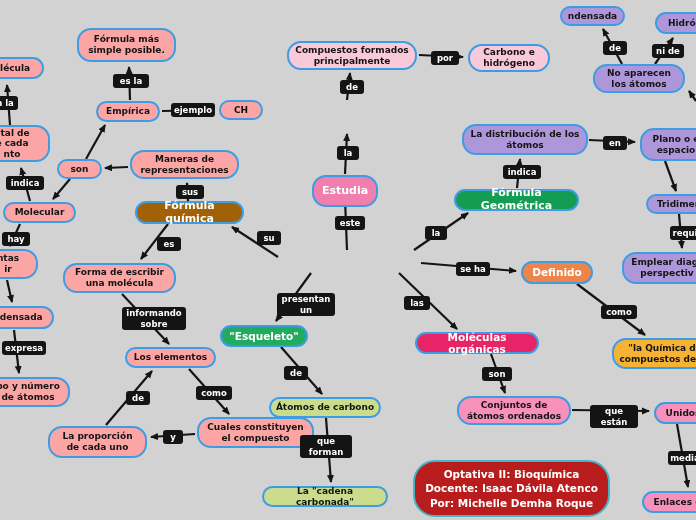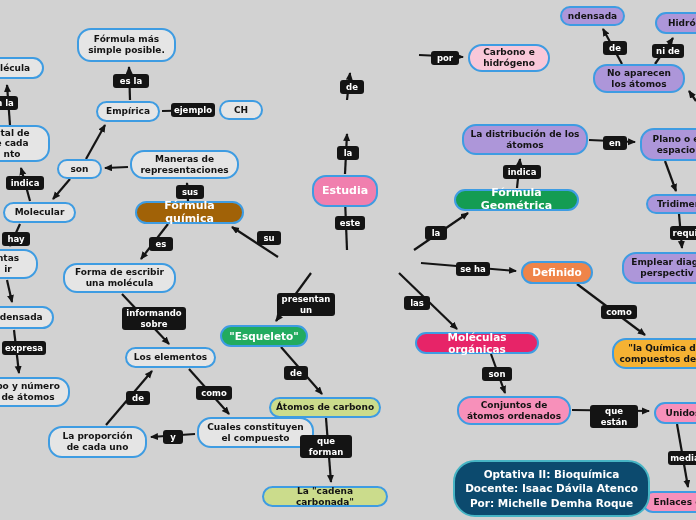--- a/index.html
+++ b/index.html
@@ -21,34 +21,34 @@
     color:#141414;
     font-weight:bold;
     font-size:9px;
     line-height:1.18;
     display:flex;align-items:center;justify-content:center;
     text-align:center;
     white-space:pre-line;
     padding:1px 4px;
     z-index:2;
   }
-  .lb{background:#e5e5e5;}
+  .lb{background:#fca5a5;}
   .blue{background:#a16207;color:#fff;font-size:11px;}
   .navy{background:#1a3f7d;color:#fff;font-size:12px;border-color:#5aa7e8;border-radius:13px;}
   .hotpink{background:#f07fae;color:#fff;font-size:11px;}
   .lpink{background:#f9c8d9;}
   .purple{background:#ad96d9;}
   .green{background:#149c52;color:#fff;font-size:11px;}
   .green2{background:#22ab5f;color:#fff;font-size:10.5px;}
   .orange{background:#ef8449;color:#fff;font-size:10.5px;}
   .amber{background:#f6b233;}
   .crimson{background:#e72468;color:#fff;font-size:10.5px;}
   .pink{background:#f790ba;}
   .yg{background:#cbdc8c;}
-  .teal{background:#0c4a6e;color:#fff;font-size:10.5px;border-color:#46b4c4;border-radius:22px;line-height:1.35;margin-left:40px;}
+  .teal{background:#b91c1c;color:#fff;font-size:10.5px;border-color:#46b4c4;border-radius:22px;line-height:1.35;}
   .elabel{
     position:absolute;
     box-sizing:border-box;
     background:#141414;
     color:#fff;
     font-weight:bold;
     font-size:8.5px;
     line-height:1.25;
     border-radius:3px;
     display:flex;align-items:center;justify-content:center;
@@ -131,20 +131,22 @@
   <div class="node blue" style="left:135px;top:201px;width:109px;height:23px">Fórmula química</div>
   <div class="node lb" style="left:63px;top:263px;width:113px;height:30px">Forma de escribir
 una molécula</div>
   <div class="node lb" style="left:125px;top:347px;width:91px;height:21px">Los elementos</div>
   <div class="node lb" style="left:48px;top:426px;width:99px;height:32px">La proporción
 de cada uno</div>
   <div class="node lb" style="left:197px;top:417px;width:117px;height:31px">Cuales constituyen
 el compuesto</div>
 
   <div class="node hotpink" style="left:312px;top:175px;width:66px;height:32px">Estudia</div>
+  <div class="node lpink" style="left:287px;top:41px;width:130px;height:29px">Compuestos formados
+principalmente</div>
   <div class="node lpink" style="left:468px;top:44px;width:82px;height:28px">Carbono e
 hidrógeno</div>
   <div class="node purple" style="left:560px;top:6px;width:65px;height:20px">ndensada</div>
   <div class="node purple" style="left:655px;top:12px;width:60px;height:22px">Hidróg</div>
   <div class="node purple" style="left:593px;top:64px;width:92px;height:29px">No aparecen
 los átomos</div>
 
   <div class="node purple" style="left:462px;top:124px;width:126px;height:31px">La distribución de los
 átomos</div>
   <div class="node purple" style="left:640px;top:128px;width:72px;height:33px">Plano o e
@@ -169,21 +171,21 @@
 Docente: Isaac Dávila Atenco
 Por: Michelle Demha Roque</div>
 
   <div class="elabel" style="left:113px;top:74px;width:36px">es la</div>
   <div class="elabel" style="left:171px;top:103px;width:44px">ejemplo</div>
   <div class="elabel" style="left:-8px;top:96px;width:26px">n la</div>
   <div class="elabel" style="left:6px;top:176px;width:38px">indica</div>
   <div class="elabel" style="left:2px;top:232px;width:28px">hay</div>
   <div class="elabel" style="left:2px;top:341px;width:44px">expresa</div>
   <div class="elabel" style="left:176px;top:185px;width:28px">sus</div>
-  <div class="elabel" style="left:149px;top:237px;width:24px">es</div>
+  <div class="elabel" style="left:157px;top:237px;width:24px">es</div>
   <div class="elabel" style="left:257px;top:231px;width:24px">su</div>
   <div class="elabel" style="left:122px;top:307px;width:64px">informando
 sobre</div>
   <div class="elabel" style="left:126px;top:391px;width:24px">de</div>
   <div class="elabel" style="left:196px;top:386px;width:36px">como</div>
   <div class="elabel" style="left:163px;top:430px;width:20px">y</div>
   <div class="elabel" style="left:277px;top:293px;width:58px">presentan un</div>
   <div class="elabel" style="left:284px;top:366px;width:24px">de</div>
   <div class="elabel" style="left:300px;top:435px;width:52px">que forman</div>
   <div class="elabel" style="left:335px;top:216px;width:30px">este</div>

